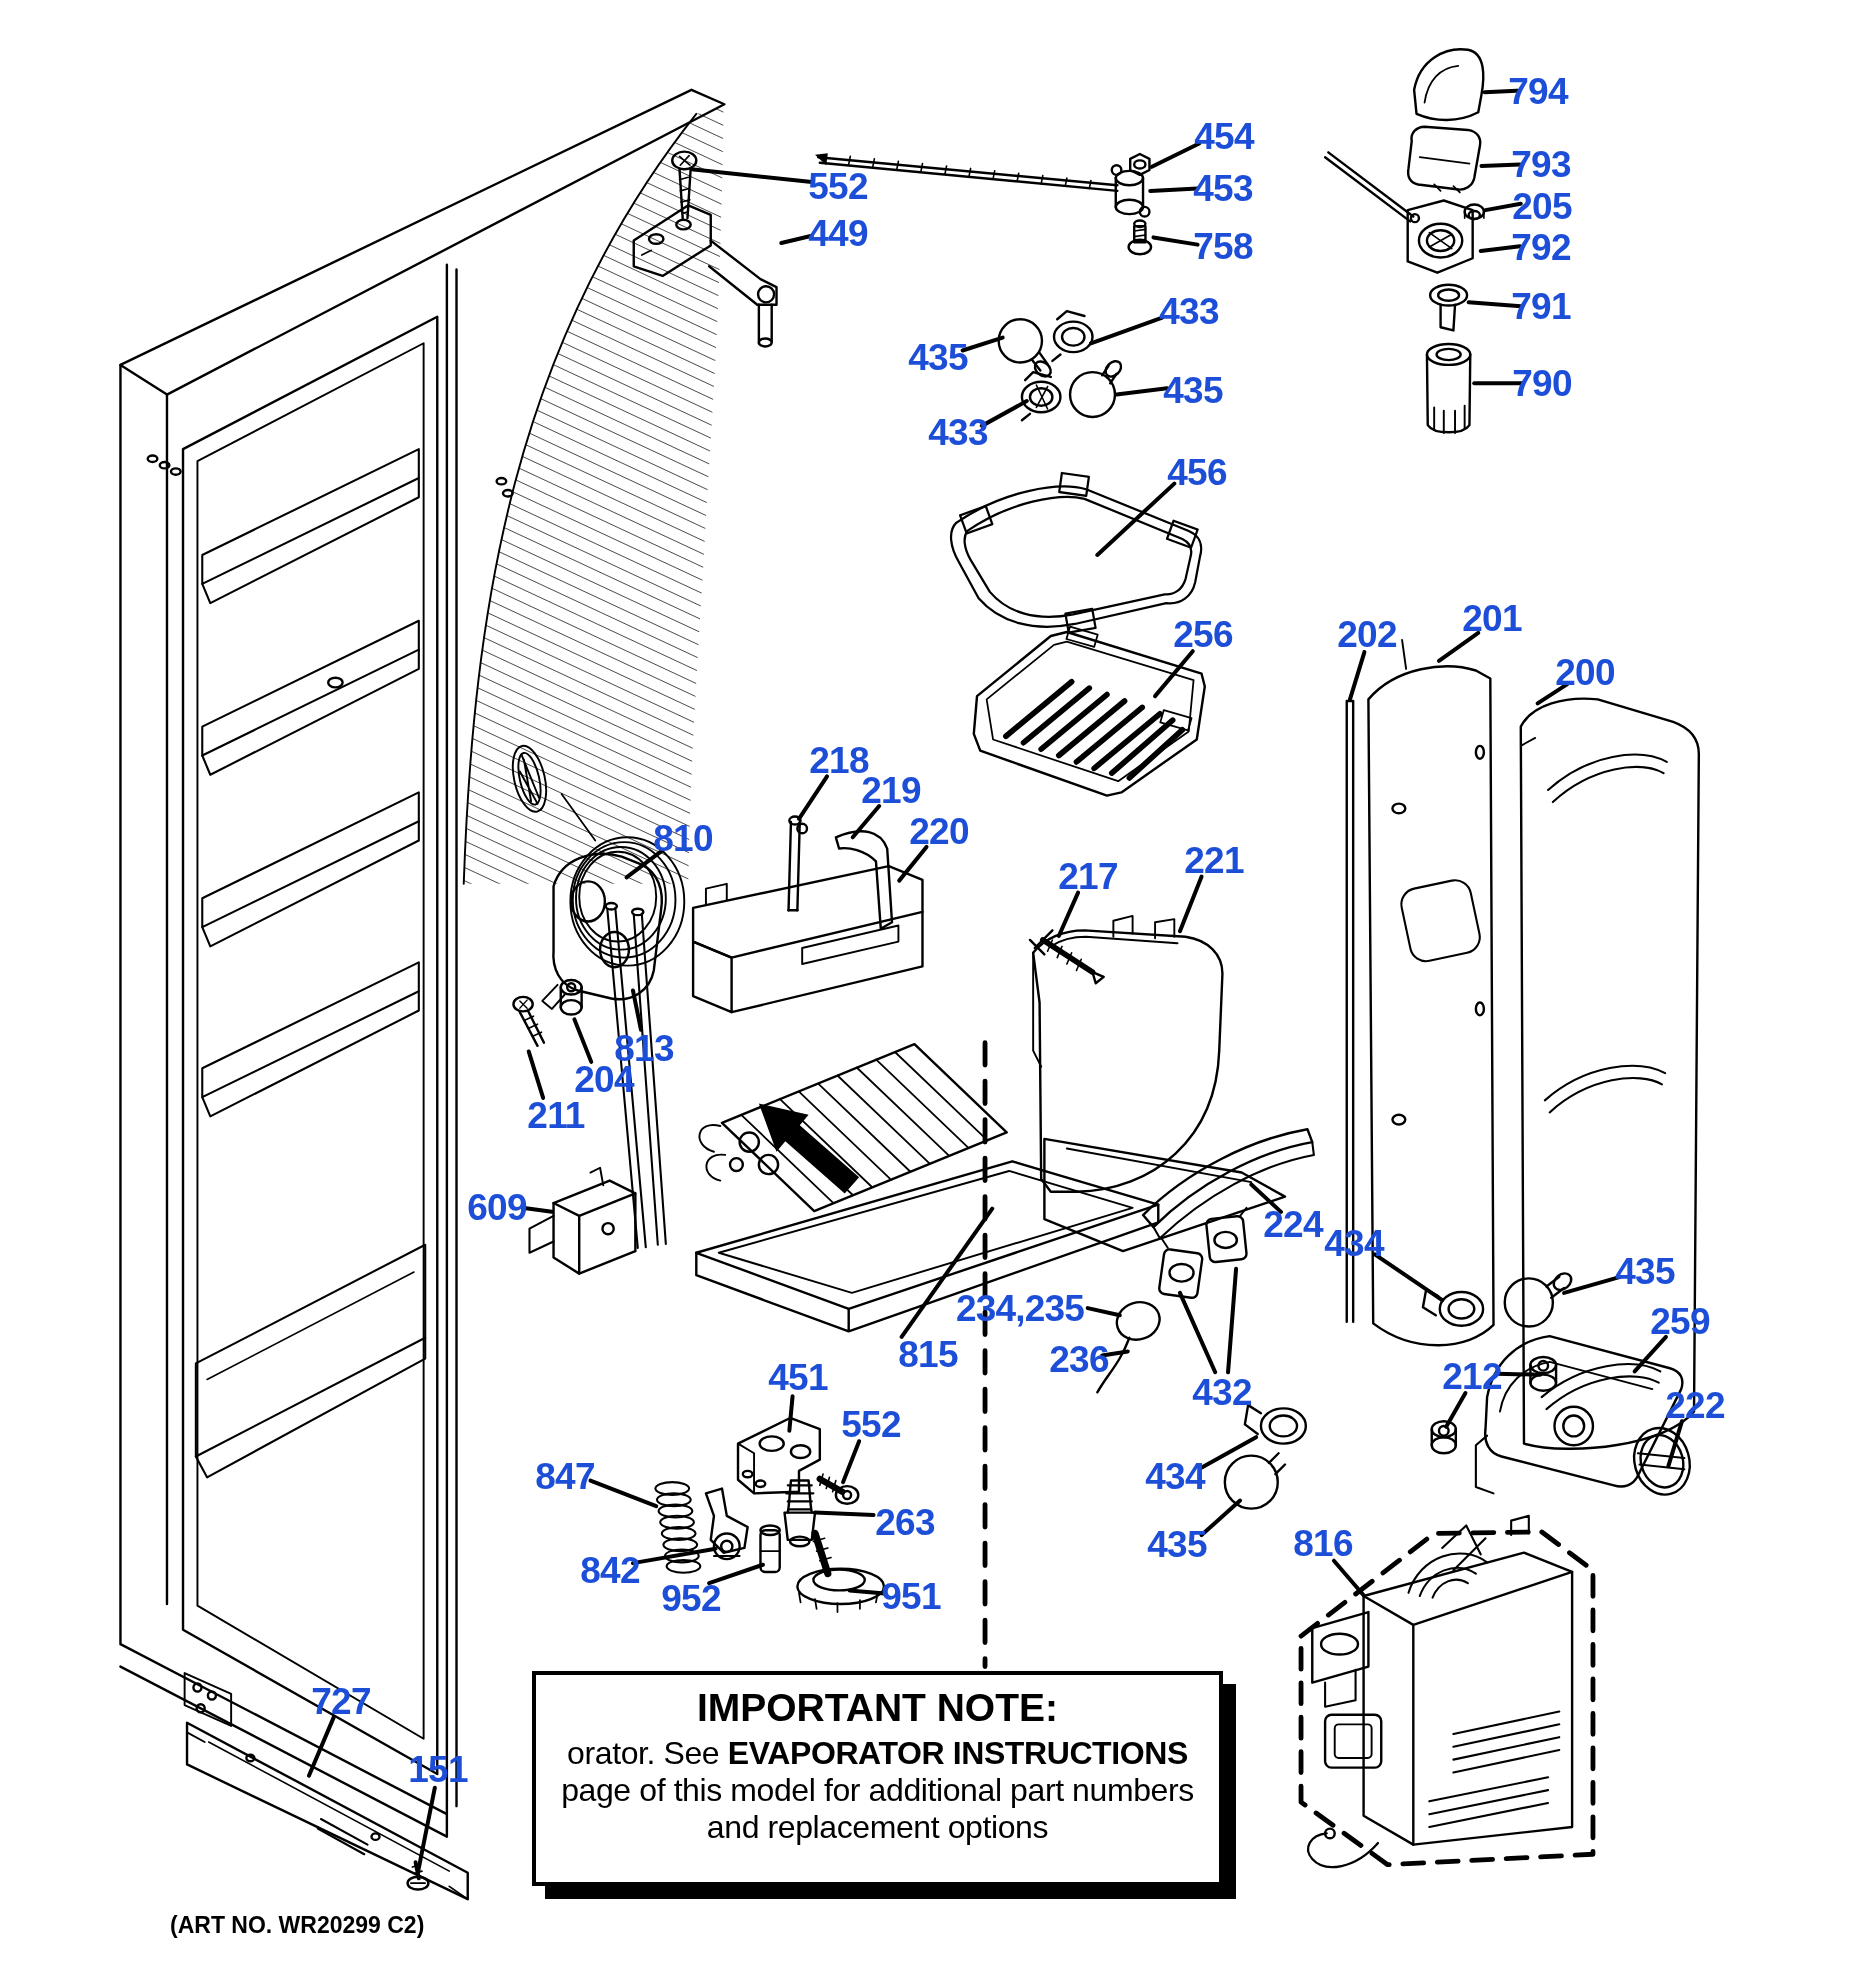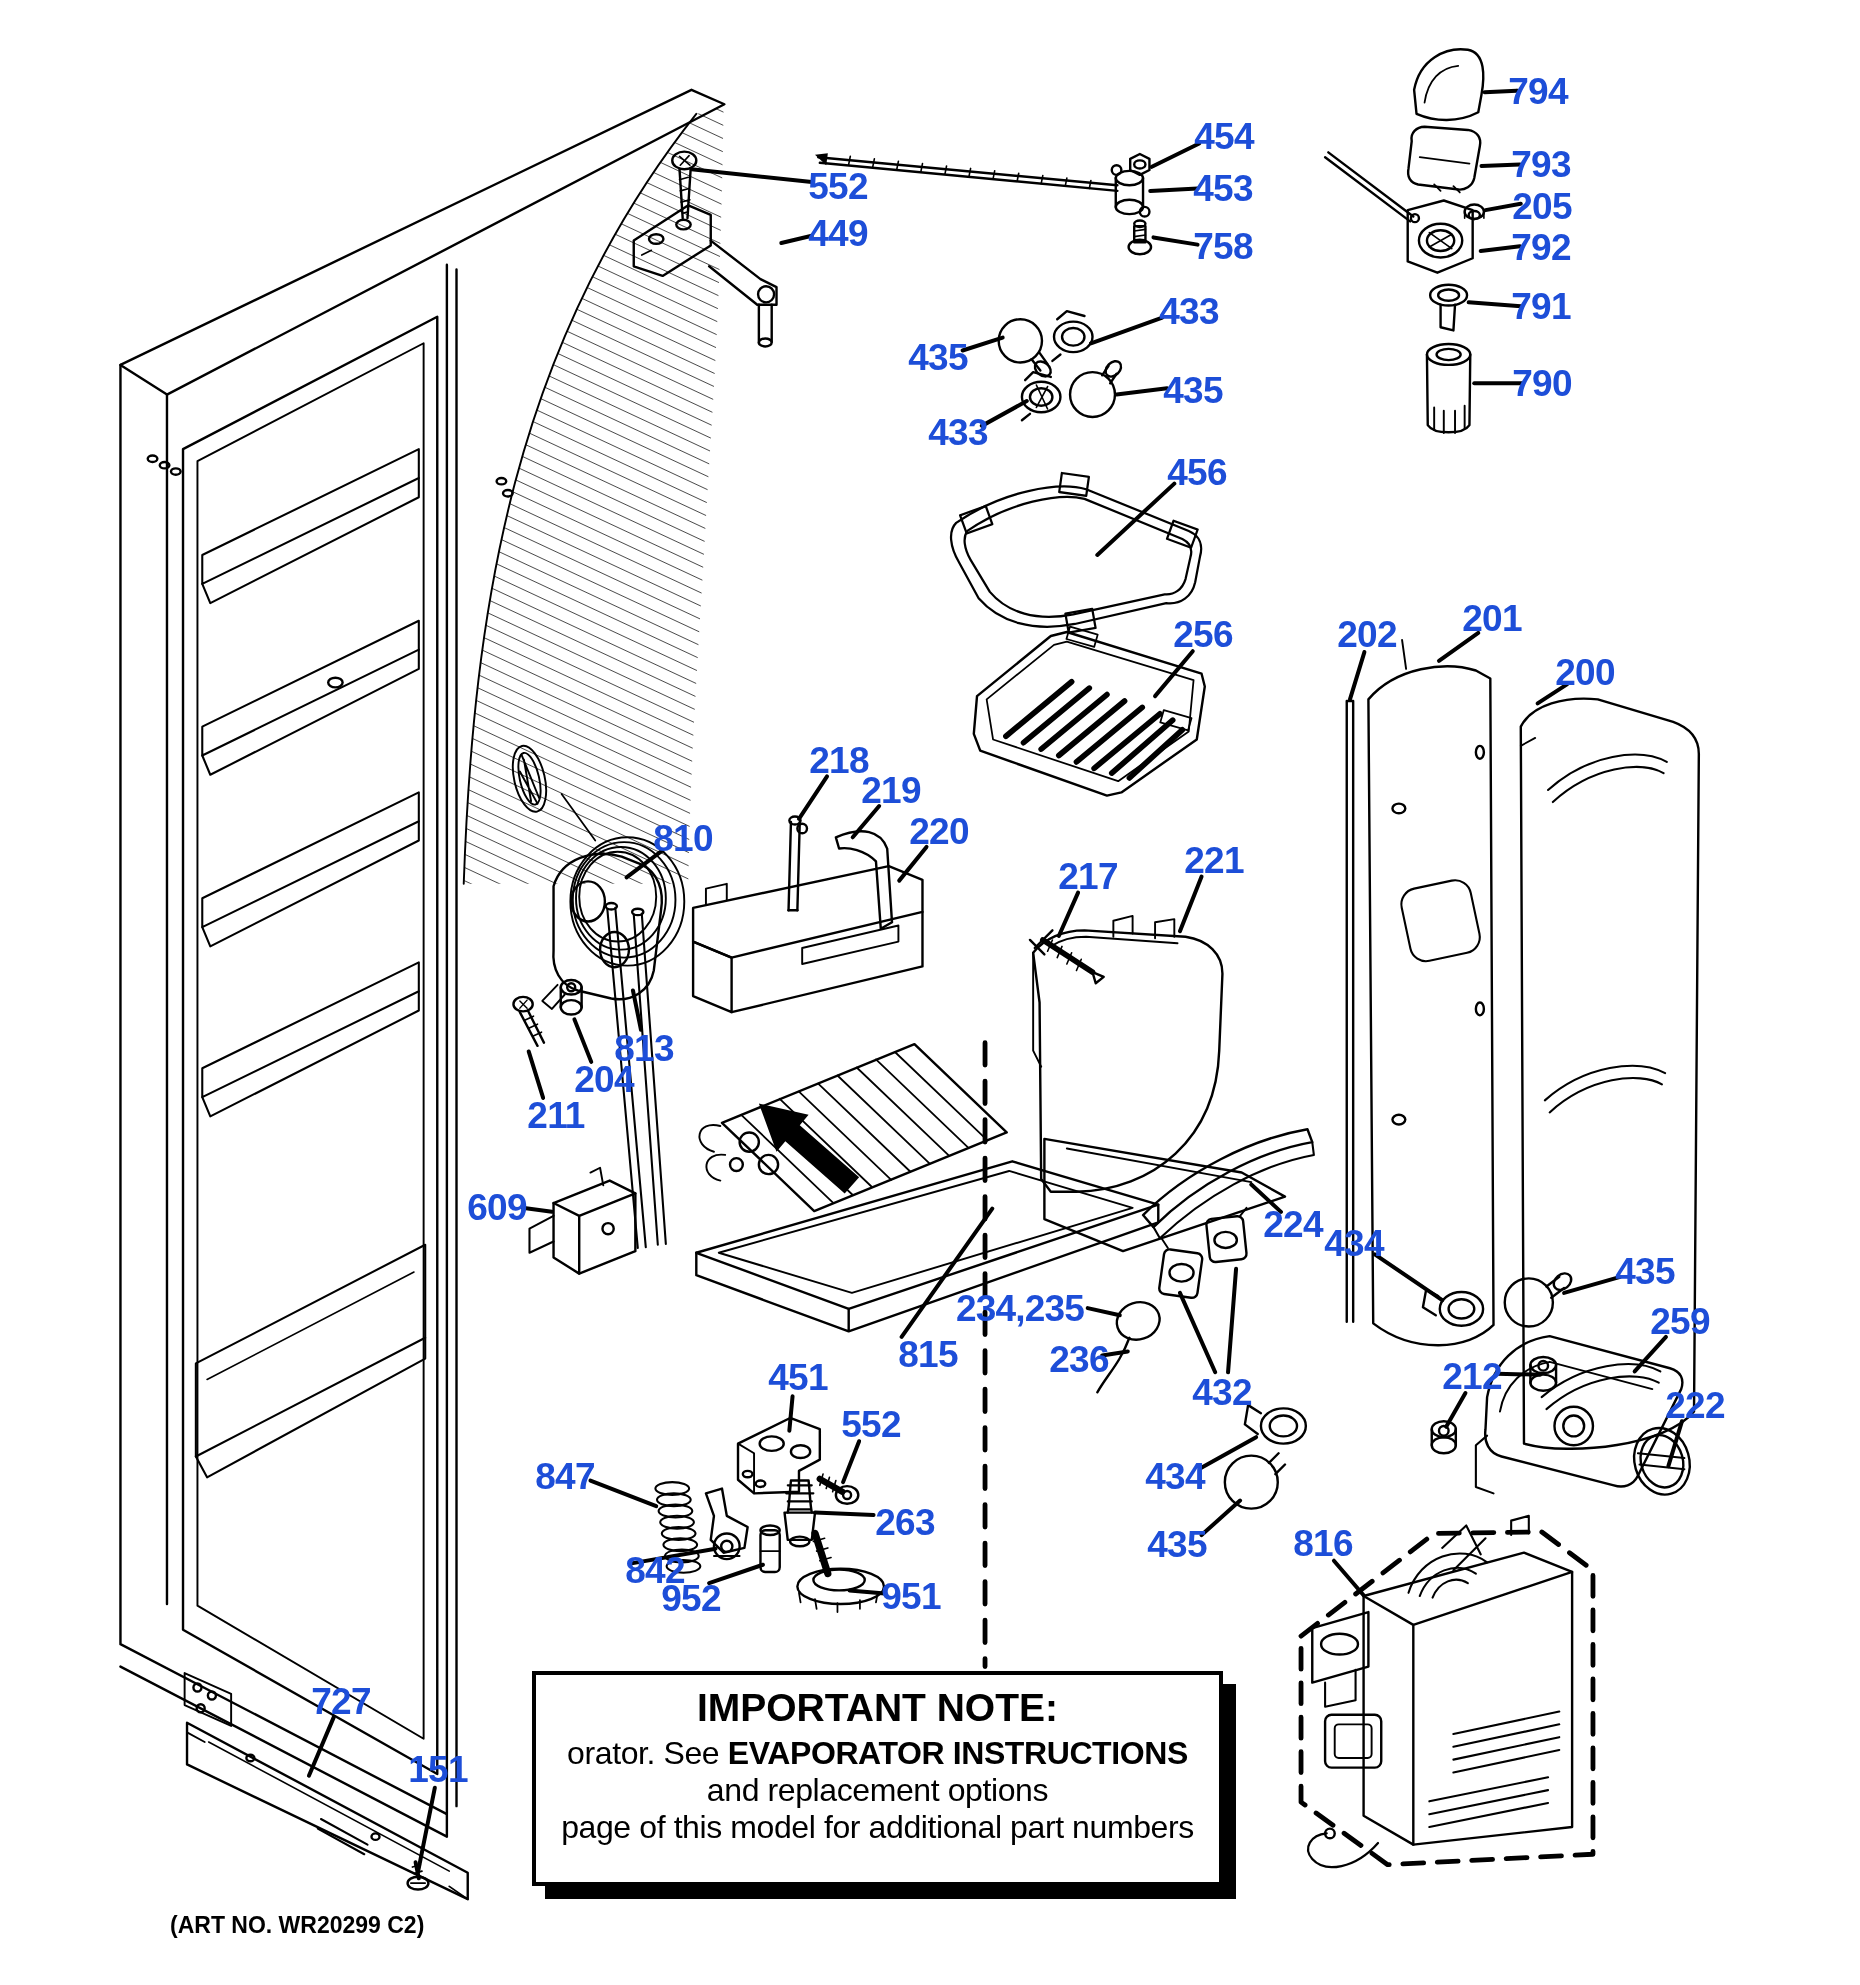--- a/index.html
+++ b/index.html
@@ -541,21 +541,21 @@
       <div class="callout" style="left: 556px; top: 1115px;">211</div>
       <div class="callout" style="left: 1088px; top: 876px;">217</div>
       <div class="callout" style="left: 1214px; top: 860px;">221</div>
       <div class="callout" style="left: 1293px; top: 1224px;">224</div>
       <div class="callout" style="left: 497px; top: 1207px;">609</div>
       <div class="callout" style="left: 928px; top: 1354px;">815</div>
       <div class="callout" style="left: 798px; top: 1377px;">451</div>
       <div class="callout" style="left: 871px; top: 1424px;">552</div>
       <div class="callout" style="left: 905px; top: 1522px;">263</div>
       <div class="callout" style="left: 565px; top: 1476px;">847</div>
-      <div class="callout" style="left: 610px; top: 1570px; margin-left: 45px;">842</div>
+      <div class="callout" style="left: 610px; top: 1570px;">842</div>
       <div class="callout" style="left: 691px; top: 1598px;">952</div>
       <div class="callout" style="left: 911px; top: 1596px;">951</div>
       <div class="callout" style="left: 1020px; top: 1308px;">234,235</div>
       <div class="callout" style="left: 1079px; top: 1359px;">236</div>
       <div class="callout" style="left: 1222px; top: 1392px;">432</div>
       <div class="callout" style="left: 1354px; top: 1243px;">434</div>
       <div class="callout" style="left: 1472px; top: 1376px;">212</div>
       <div class="callout" style="left: 1645px; top: 1271px;">435</div>
       <div class="callout" style="left: 1680px; top: 1321px;">259</div>
       <div class="callout" style="left: 1695px; top: 1405px;">222</div>
@@ -563,21 +563,21 @@
       <div class="callout" style="left: 1177px; top: 1544px;">435</div>
       <div class="callout" style="left: 1323px; top: 1543px;">816</div>
       <div class="callout" style="left: 341px; top: 1701px;">727</div>
       <div class="callout" style="left: 438px; top: 1769px;">151</div>
     </div>
 
 <div class="note-box">
   <div class="note-title">IMPORTANT NOTE:</div>
   <div class="note-body">
     <div><span>orator.  See </span><b>EVAPORATOR INSTRUCTIONS</b></div>
+    <div><span>page of this model for additional part numbers</span></div>
     <div><span>and replacement options</span></div>
-    <div><span>page of this model for additional part numbers</span></div>
   </div>
 </div>
 
 <div class="art-no">(ART NO. WR20299 C2)</div>
 
 </div>
 
 
 </body></html>

